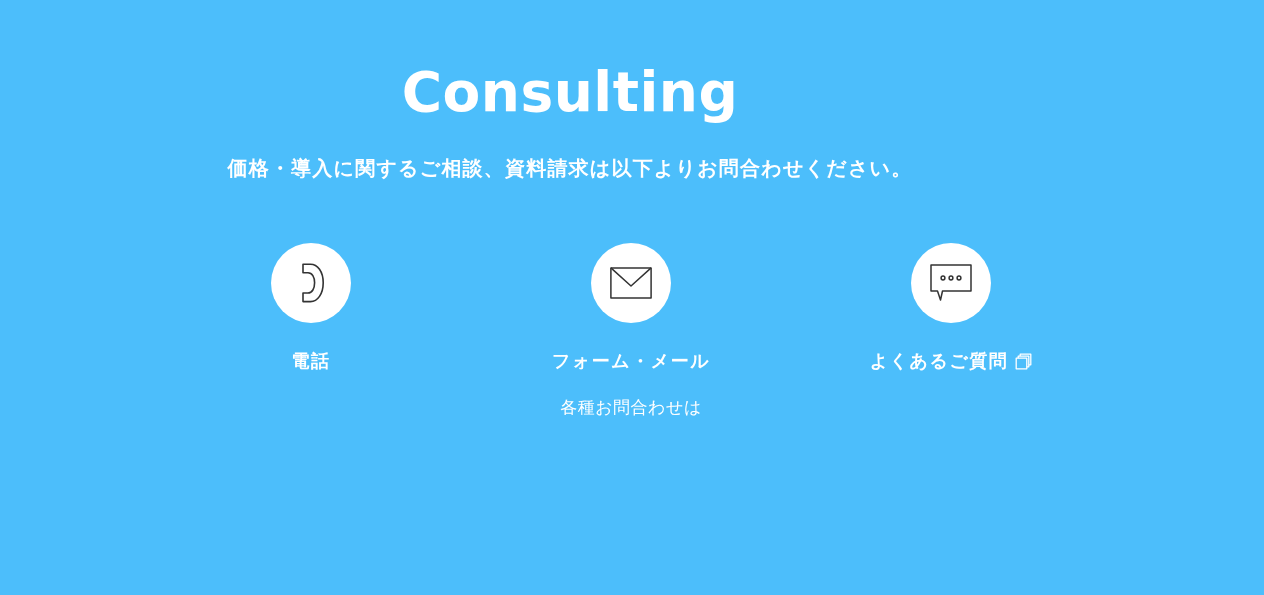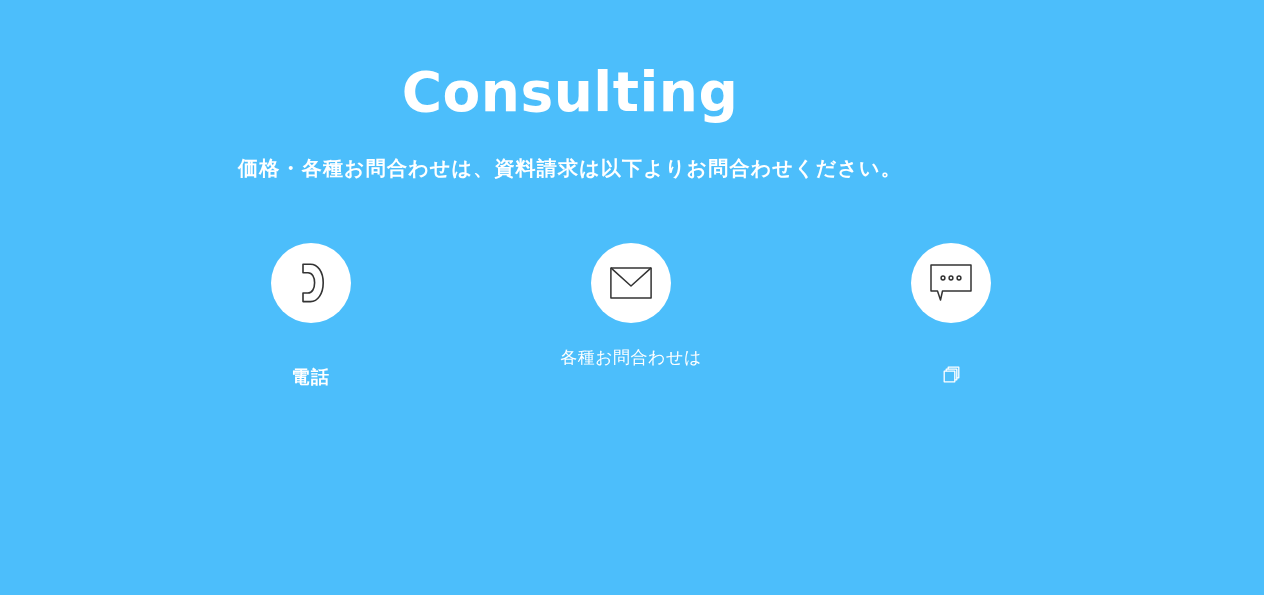--- a/index.html
+++ b/index.html
@@ -68,21 +68,21 @@
     border-radius: 50%;
     background: #ffffff;
     margin: 0 auto;
     display: flex;
     align-items: center;
     justify-content: center;
   }
   .icon-circle svg { display: block; }
 
   .card-title {
-    margin: 16px;
+    margin: 0;
     padding-top: 27px;
     font-size: 18px;
     line-height: 1.3;
     font-weight: 700;
     color: #ffffff;
     letter-spacing: 1.5px;
     display: flex;
     align-items: center;
     justify-content: center;
     gap: 7px;
@@ -121,21 +121,21 @@
   }
   .mail-lines p + p { padding-top: 12px; }
 </style>
 </head>
 <body>
 
 <div class="section">
 
   <div class="heading-wrap">
     <h1 class="page-title">Consulting</h1>
-    <p class="page-subtitle">価格・各種お問合わせは、資料請求は以下よりお問合わせください。</p>
+    <p class="page-subtitle">価格・導入に関するご相談、資料請求は以下よりお問合わせください。</p>
   </div>
 
   <div class="cards">
 
     <div class="card">
       <div class="icon-circle">
         <span>
           <svg width="36" height="44" viewBox="0 0 36 44" fill="none" stroke="#333333" stroke-width="1.6" stroke-linejoin="round" stroke-linecap="round">
             <path d="M10 3.2 L17.5 3.2 C24.6 3.2 30.2 10.6 30.2 21.8
                      C30.2 33.0 24.6 40.6 17.5 40.6 L10 40.6
@@ -153,37 +153,41 @@
 
     <div class="card">
       <div class="icon-circle">
         <span>
           <svg width="42" height="32" viewBox="0 0 42 32" fill="none" stroke="#333333" stroke-width="1.5" stroke-linejoin="round">
             <rect x="0.9" y="0.9" width="40.2" height="30.2"></rect>
             <path d="M0.9 0.9 L21 19 L41.1 0.9"></path>
           </svg>
         </span>
       </div>
+      <div class="card-title">
+        <span class="title-text">フォーム・メール</span>
+      </div>
       <div class="mail-lines">
         <p>各種お問合わせは</p>
       </div>
     </div>
 
     <div class="card">
       <div class="icon-circle">
         <span>
           <svg width="42" height="38" viewBox="0 0 42 38" fill="none" stroke="#333333" stroke-width="1.5" stroke-linejoin="round">
             <path d="M1 1 H41 V27 H12.5 L10.5 36 L7.5 27 H1 Z"></path>
             <circle cx="13" cy="14" r="1.9"></circle>
             <circle cx="21" cy="14" r="1.9"></circle>
             <circle cx="29" cy="14" r="1.9"></circle>
           </svg>
         </span>
       </div>
       <div class="card-title">
+        <span class="title-text">よくあるご質問</span>
         <span class="newwin-icon">
           <svg width="17" height="17" viewBox="0 0 17 17" fill="none" stroke="#ffffff" stroke-width="1.3" stroke-linejoin="round">
             <rect x="5.2" y="1.2" width="10.6" height="10.6"></rect>
             <rect x="3.2" y="3.2" width="10.6" height="10.6" fill="#4cbefb"></rect>
             <rect x="1.2" y="5.2" width="10.6" height="10.6" fill="#4cbefb"></rect>
           </svg>
         </span>
       </div>
     </div>
 

